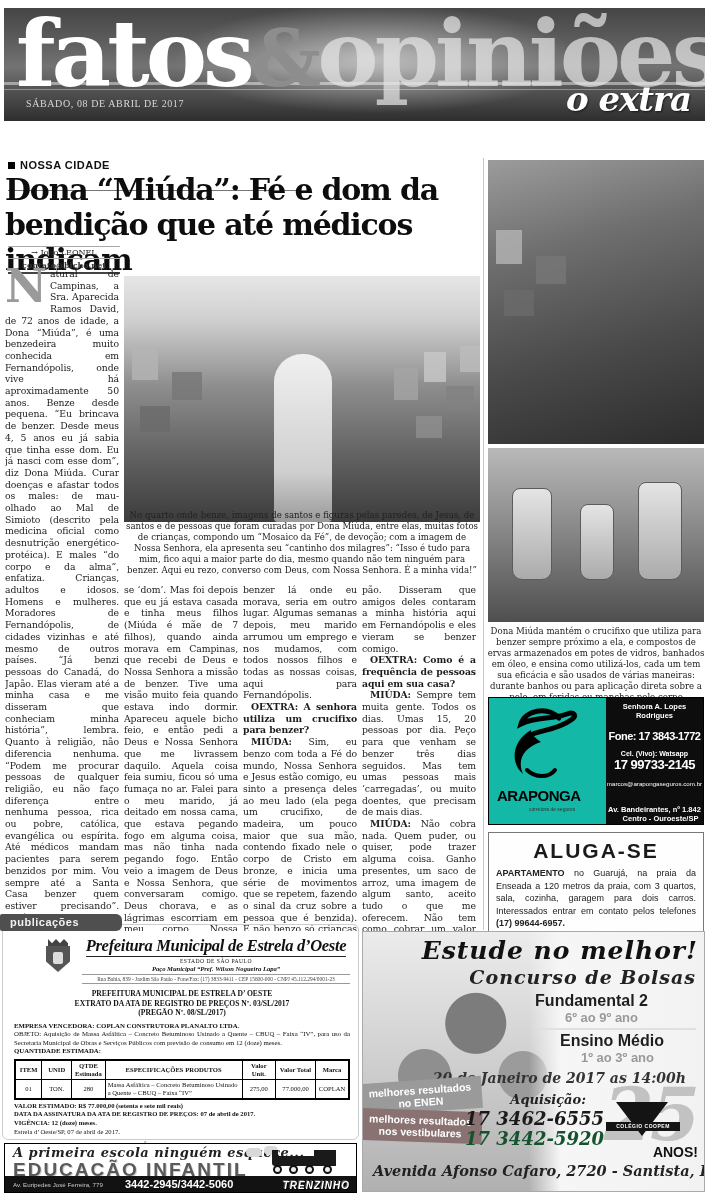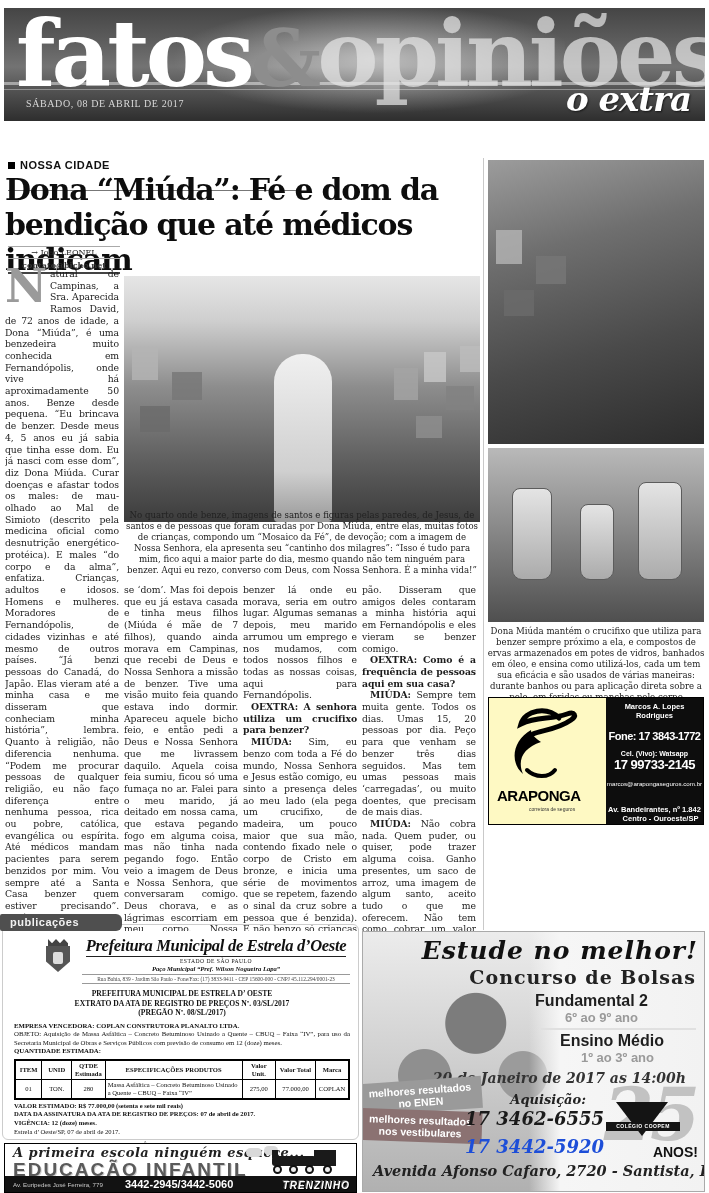--- a/index.html
+++ b/index.html
@@ -76,21 +76,21 @@
 
   .caption { font-size:8.6px; line-height:11px; text-align:center; color:#222; position:absolute; }
   #caption-main { left:124px; top:510px; width:356px; }
   #caption-right { left:486px; top:626px; width:220px; }
 
   .vdiv { position:absolute; left:483px; top:158px; width:1px; height:772px; background:#c9c9c9; }
 
   
   .araponga { position:absolute; left:488px; top:697px; width:216px; height:128px; border:1px solid #000;
     display:flex; background:#fff; font-family:"Liberation Sans",sans-serif; }
-  .ara-left { width:117px; position:relative; background:#fef9c3; }
+  .ara-left { width:117px; position:relative; background:#14b8a6; }
   .ara-left svg { position:absolute; left:8px; top:6px; }
   .ara-name { position:absolute; left:8px; bottom:20px; font-weight:bold; font-size:15px; letter-spacing:-.5px; color:#000; }
   .ara-sub { position:absolute; left:40px; bottom:12px; font-size:5px; color:#333; }
   .ara-right { flex:1; background:#0d0d0d; color:#fff; text-align:center; padding-top:4px; }
   .ara-right .t1 { font-size:7.5px; font-weight:bold; }
   .ara-right .t2 { font-size:11px; font-weight:bold; margin-top:10px; letter-spacing:-.5px; }
   .ara-right .t3 { font-size:7px; font-weight:bold; margin-top:8px; }
   .ara-right .t4 { font-size:13px; font-weight:bold; letter-spacing:-.5px; }
   .ara-right .t5 { font-size:6.2px; margin-top:8px; }
   .ara-right .t6 { font-size:7.5px; font-weight:bold; margin-top:18px; }
@@ -163,40 +163,40 @@
   .sch-photo { position:absolute; left:0; top:0; width:205px; height:261px;
     background:
       radial-gradient(circle at 30% 55%, #8f8f8f 0 26px, rgba(0,0,0,0) 27px),
       radial-gradient(circle at 55% 35%, #7c7c7c 0 30px, rgba(0,0,0,0) 31px),
       radial-gradient(circle at 78% 55%, #9b9b9b 0 24px, rgba(0,0,0,0) 25px),
       linear-gradient(180deg,#ececec 0%,#d2d2d2 45%,#b0b0b0 100%); }
   .sch-wash { position:absolute; right:0; top:0; width:175px; height:261px;
     background:linear-gradient(90deg, rgba(245,245,245,0) 0%, #f6f6f6 18%, #f2f2f2 100%); }
   .sch-estude { position:absolute; right:6px; top:4px; font-style:italic; font-weight:bold; font-size:25px;
     color:#111; letter-spacing:1px; white-space:nowrap; }
-  .sch-concurso { position:absolute; right:8px; top:34px; font-weight:bold; font-size:19px;
+  .sch-concurso { position:absolute; right:8px; top:34px; font-style:italic; font-weight:bold; font-size:19px;
     color:#222; letter-spacing:1px; }
   .sch-f2 { position:absolute; right:56px; top:60px; font-family:"Liberation Sans",sans-serif; font-weight:bold;
     font-size:16px; color:#1e1e1e; }
   .sch-f2s { position:absolute; right:66px; top:78px; font-family:"Liberation Sans",sans-serif; font-weight:bold;
     font-size:13px; color:#9a9a9a; }
   .sch-line { position:absolute; right:8px; top:96px; width:155px; height:2px; background:#e0e0e0; }
   .sch-em { position:absolute; right:40px; top:100px; font-family:"Liberation Sans",sans-serif; font-weight:bold;
     font-size:16px; color:#1e1e1e; }
   .sch-ems { position:absolute; right:50px; top:118px; font-family:"Liberation Sans",sans-serif; font-weight:bold;
     font-size:13px; color:#9a9a9a; }
   .sch-date { position:absolute; right:18px; top:138px; font-style:italic; font-weight:bold; font-size:14px;
     color:#333; white-space:nowrap; }
   .ribbon { position:absolute; left:-4px; color:#fff; font-family:"Liberation Sans",sans-serif; font-weight:bold;
     font-size:10.5px; line-height:12px; text-align:center; padding:4px 10px; }
   .rb1 { top:148px; background:#9a9a9a; transform:rotate(-4deg); }
   .rb2 { top:178px; background:#8b7272; transform:rotate(2deg); }
   .sch-insc { position:absolute; right:118px; top:160px; font-style:italic; font-weight:bold; font-size:13px; color:#222; }
   .sch-ph1 { position:absolute; right:100px; top:176px; font-style:italic; font-weight:bold; font-size:18px; color:#1a1a1a; white-space:nowrap; }
-  .sch-ph2 { position:absolute; right:100px; top:204px; font-style:italic; font-weight:bold; font-size:18px; color:#1d4ed8; white-space:nowrap; }
+  .sch-ph2 { position:absolute; right:100px; top:196px; font-style:italic; font-weight:bold; font-size:18px; color:#14532d; white-space:nowrap; }
   .logo25 { position:absolute; right:2px; top:152px; width:96px; height:86px; }
   .logo25 .num { position:absolute; right:6px; top:-12px; font-style:italic; font-weight:bold; font-size:72px;
     color:#c2c2c2; letter-spacing:-4px; }
   .logo25 .tri { position:absolute; left:10px; top:18px; width:0; height:0;
     border-left:26px solid transparent; border-right:26px solid transparent; border-top:34px solid #141414; }
   .logo25 .banner { position:absolute; left:0px; top:38px; width:74px; height:9px; background:#141414;
     color:#fff; font-family:"Liberation Sans",sans-serif; font-size:5px; font-weight:bold; text-align:center;
     line-height:9px; letter-spacing:.5px; }
   .logo25 .anos { position:absolute; right:4px; bottom:10px; font-family:"Liberation Sans",sans-serif;
     font-weight:bold; font-size:14px; color:#111; }
@@ -272,30 +272,34 @@
     <div class="ara-left">
       <svg width="100" height="78" viewBox="0 0 100 78">
         <path d="M62,14 C50,2 28,6 24,20 C40,12 54,16 70,10 C78,7 80,12 74,16 C60,26 44,26 36,30" fill="none" stroke="#000" stroke-width="5" stroke-linecap="round"></path>
         <path d="M34,26 C16,36 12,58 26,70 C20,56 26,44 44,38 C38,34 34,30 34,26 Z" fill="#000"></path>
         <path d="M30,66 C38,74 52,74 58,66" fill="none" stroke="#000" stroke-width="4" stroke-linecap="round"></path>
       </svg>
       <div class="ara-name">ARAPONGA</div>
       <div class="ara-sub">corretora de seguros</div>
     </div>
     <div class="ara-right">
-      <div class="t1">Marcos A. Lopes Rodrigues</div>
+      <div class="t1">Senhora A. Lopes Rodrigues</div>
       <div class="t2">Fone: 17 3843-1772</div>
       <div class="t3">Cel. (Vivo): Watsapp</div>
       <div class="t4">17 99733-2145</div>
       <div class="t5">marcos@arapongaseguros.com.br</div>
       <div class="t6">Av. Bandeirantes, nº 1.842</div>
       <div class="t7">Centro - Ouroeste/SP</div>
     </div>
   </div>
 
+  <div class="aluga">
+    <h3>ALUGA-SE</h3>
+    <p><b>APARTAMENTO</b><span> no Guarujá, na praia da Enseada a 120 metros da praia, com 3 quartos, sala, cozinha, garagem para dois carros. Interessados entrar em contato pelos telefones </span><b>(17) 99644-6957.</b></p>
+  </div>
 
   <div class="pub-box"></div>
   <div class="pub-label">publicações</div>
 
   <div class="pref">
     <div class="pref-head">
       <div class="coat">
         <div class="crown"></div>
           <div class="shield"></div>
           <div class="emblem"></div>

